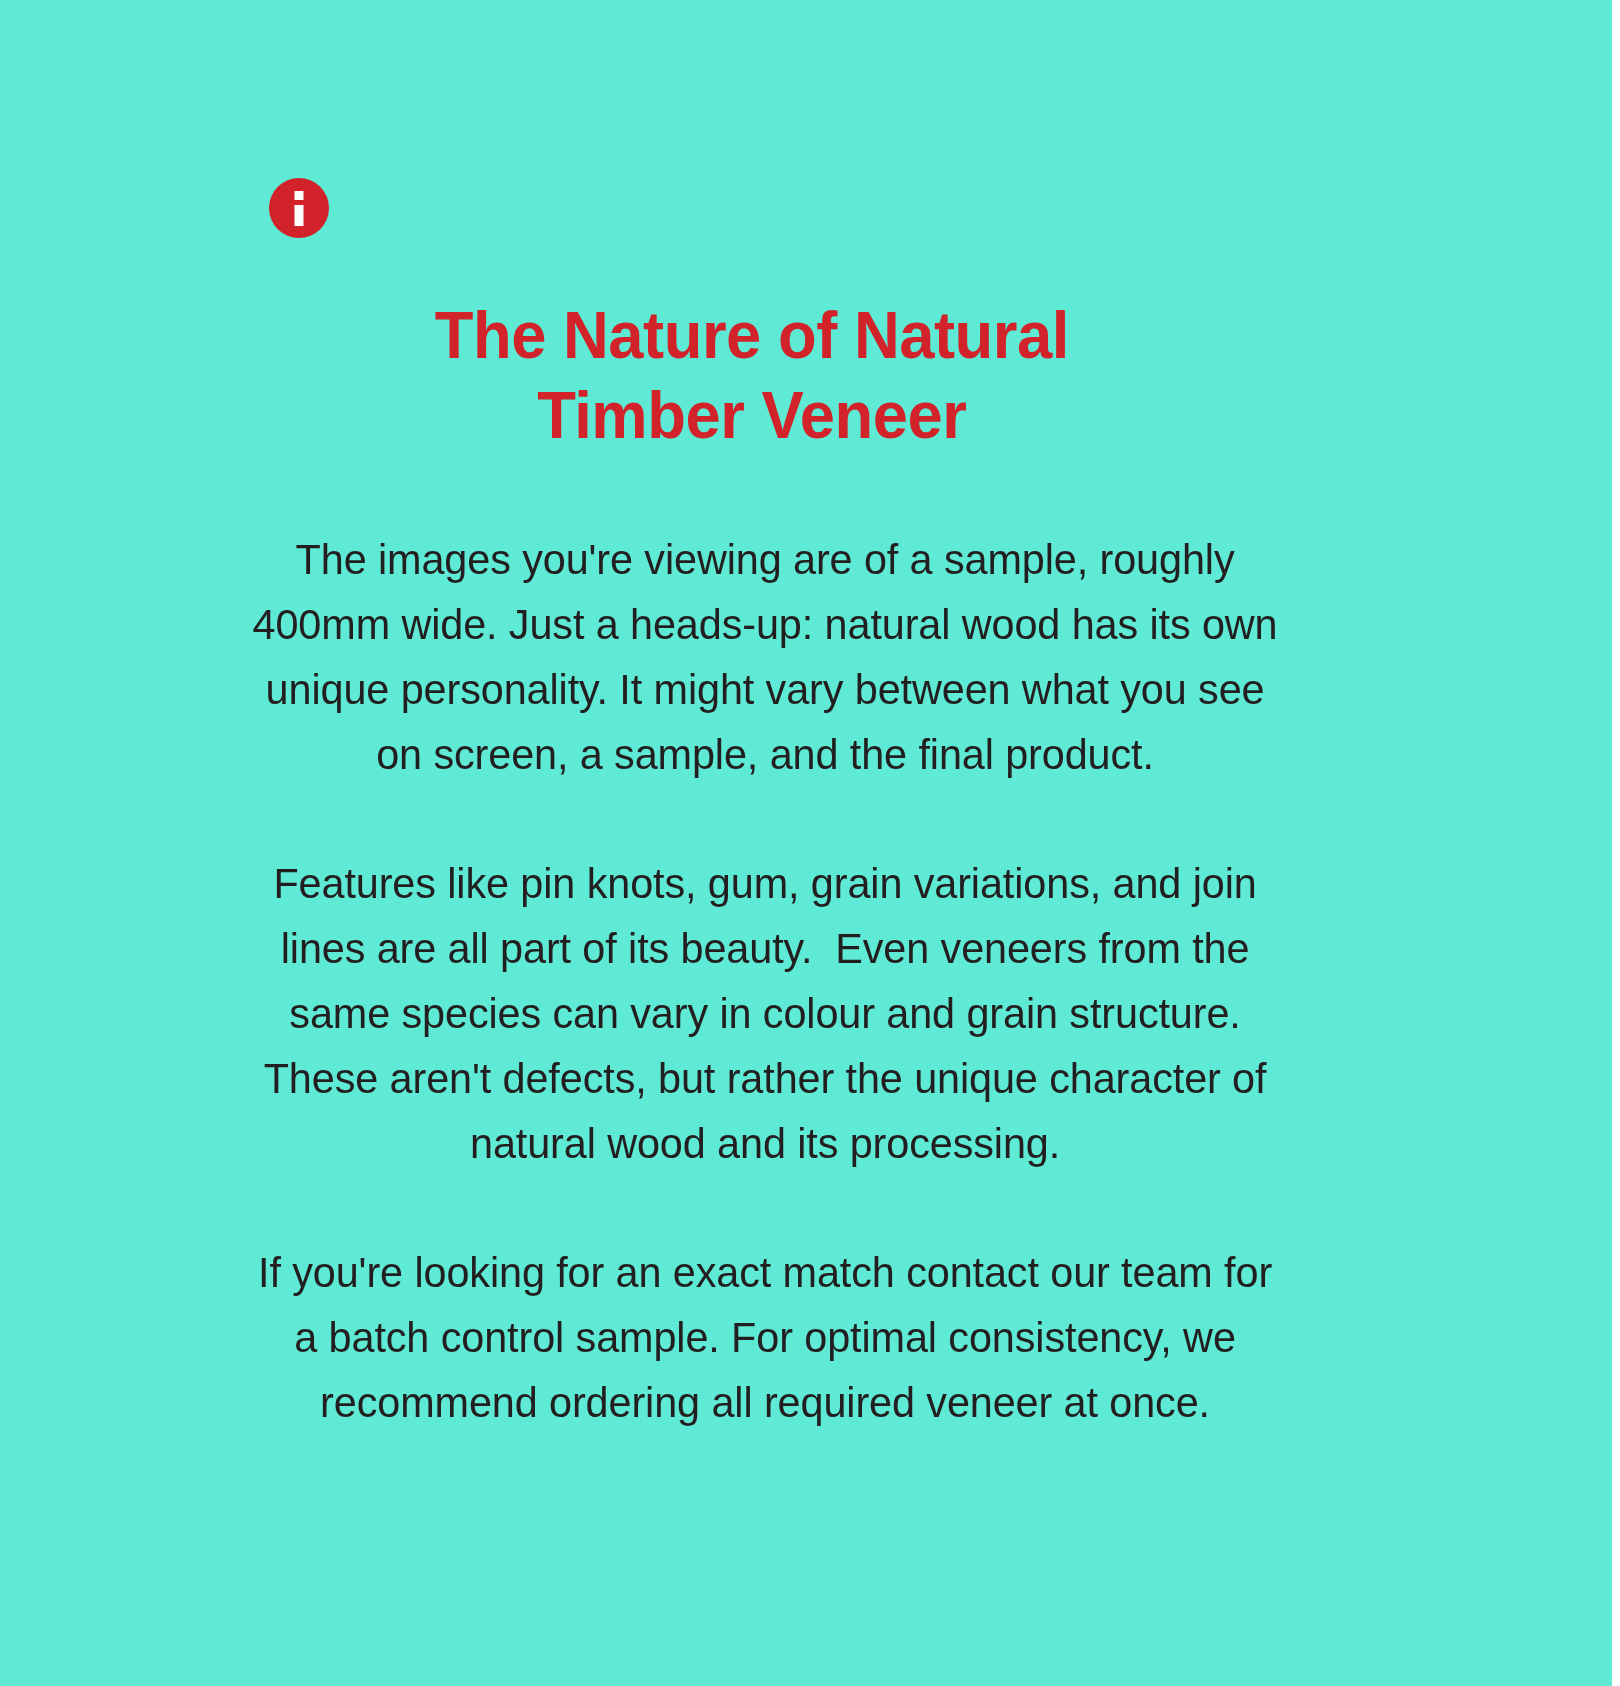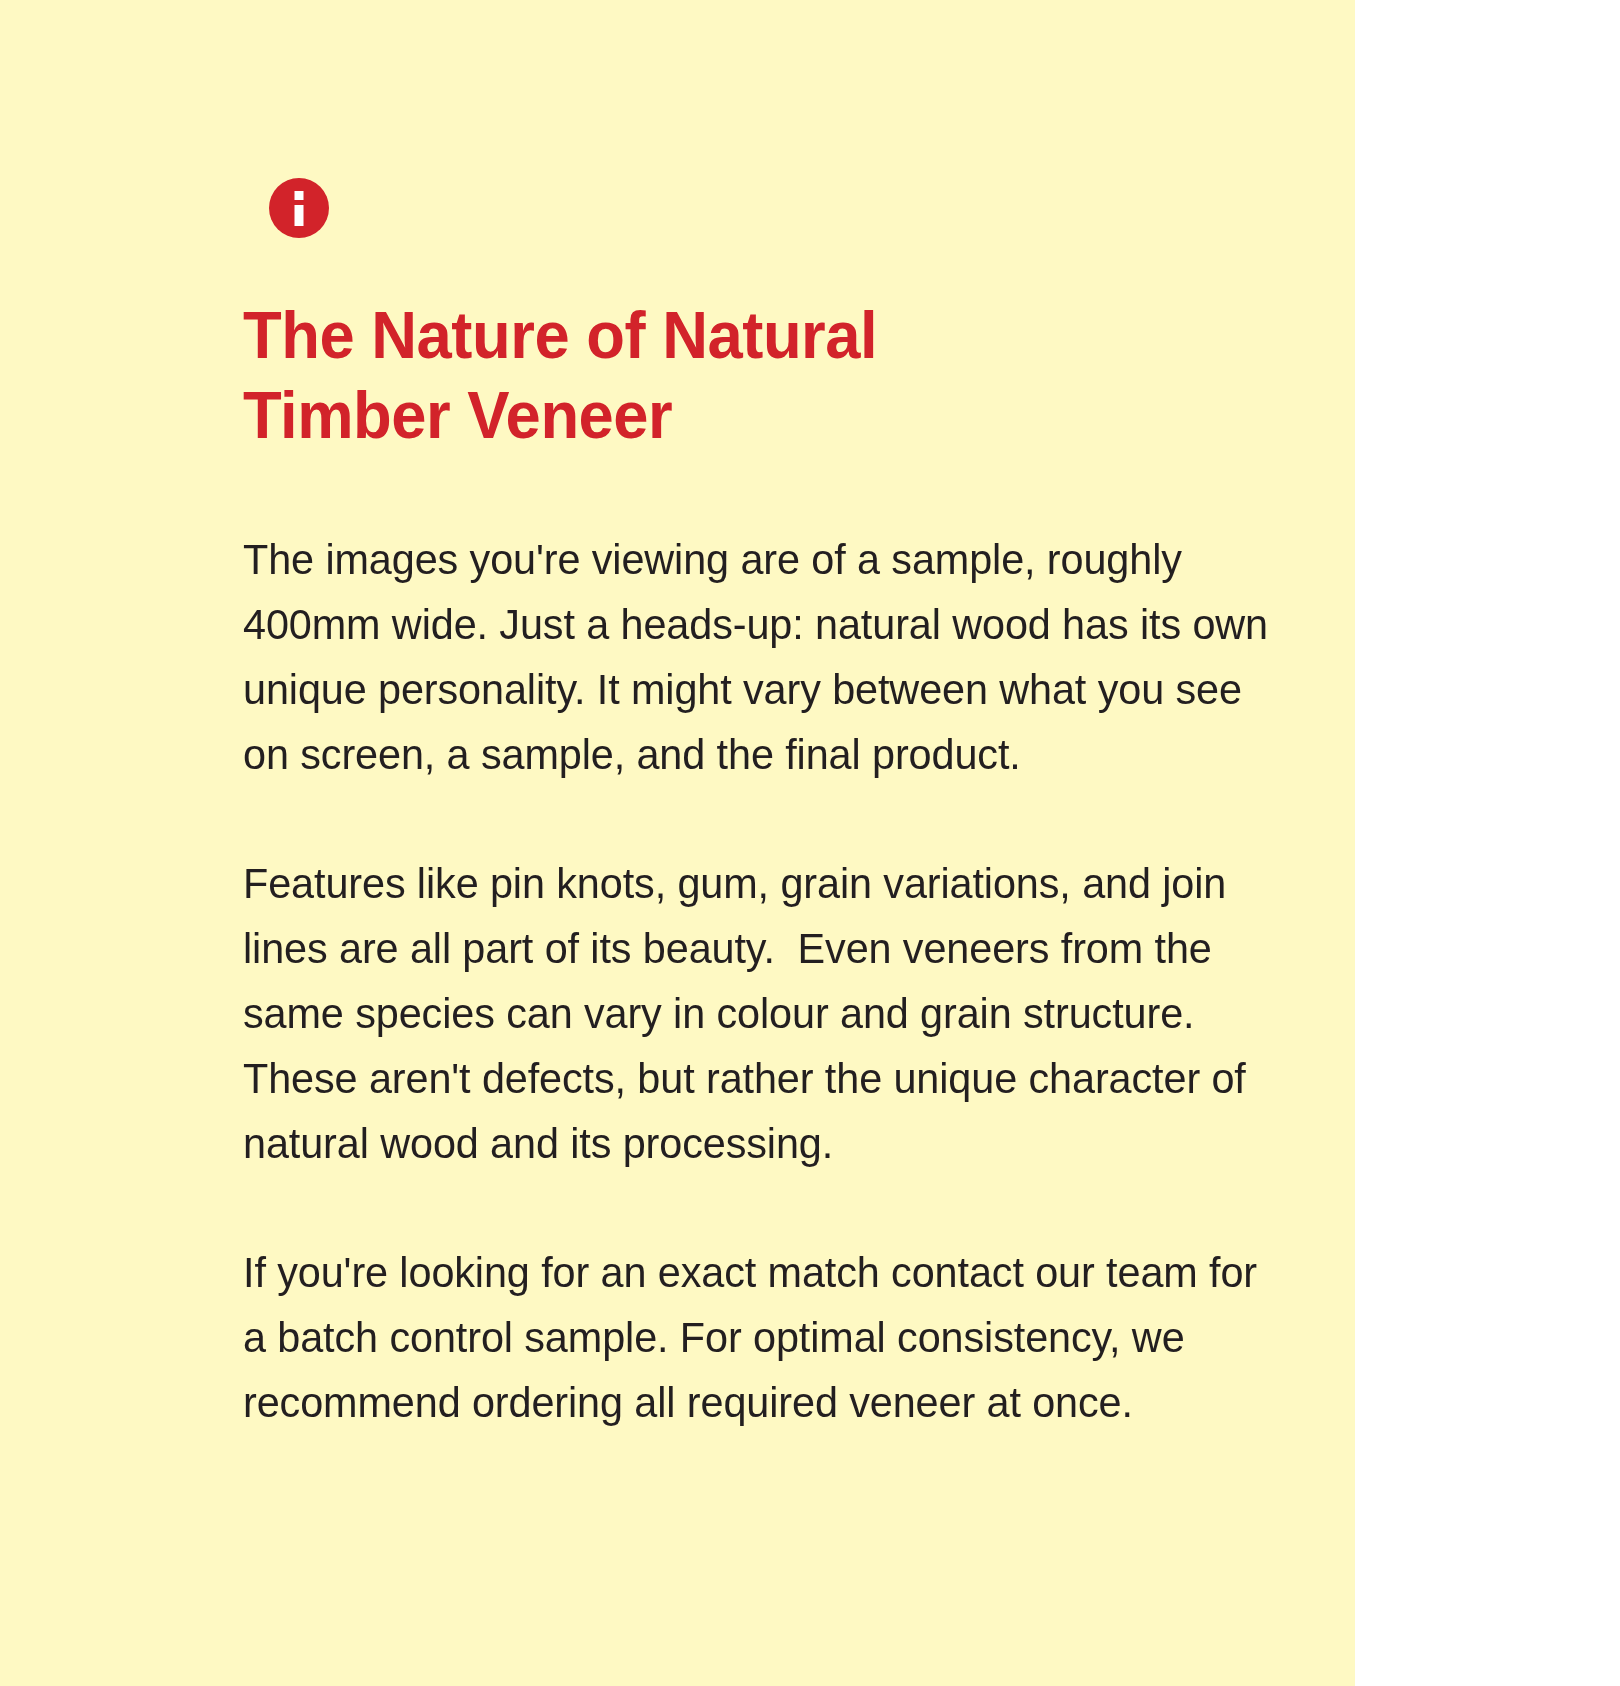--- a/index.html
+++ b/index.html
@@ -11,24 +11,25 @@
   body {
     width: 1620px;
     height: 1686px;
     overflow: hidden;
     font-family: "Liberation Sans", "DejaVu Sans", sans-serif;
     -webkit-font-smoothing: antialiased;
   }
 
   .page {
     position: relative;
-    width: 1355px;
+    width: 1612px;
     height: 1686px;
-    background: #fef9c3;
+    background: #5eead4;
     box-sizing: border-box;
+    text-align: center;
   }
 
   .content {
     position: absolute;
     left: 243px;
     top: 178px;
     width: 1060px;
   }
 
   

